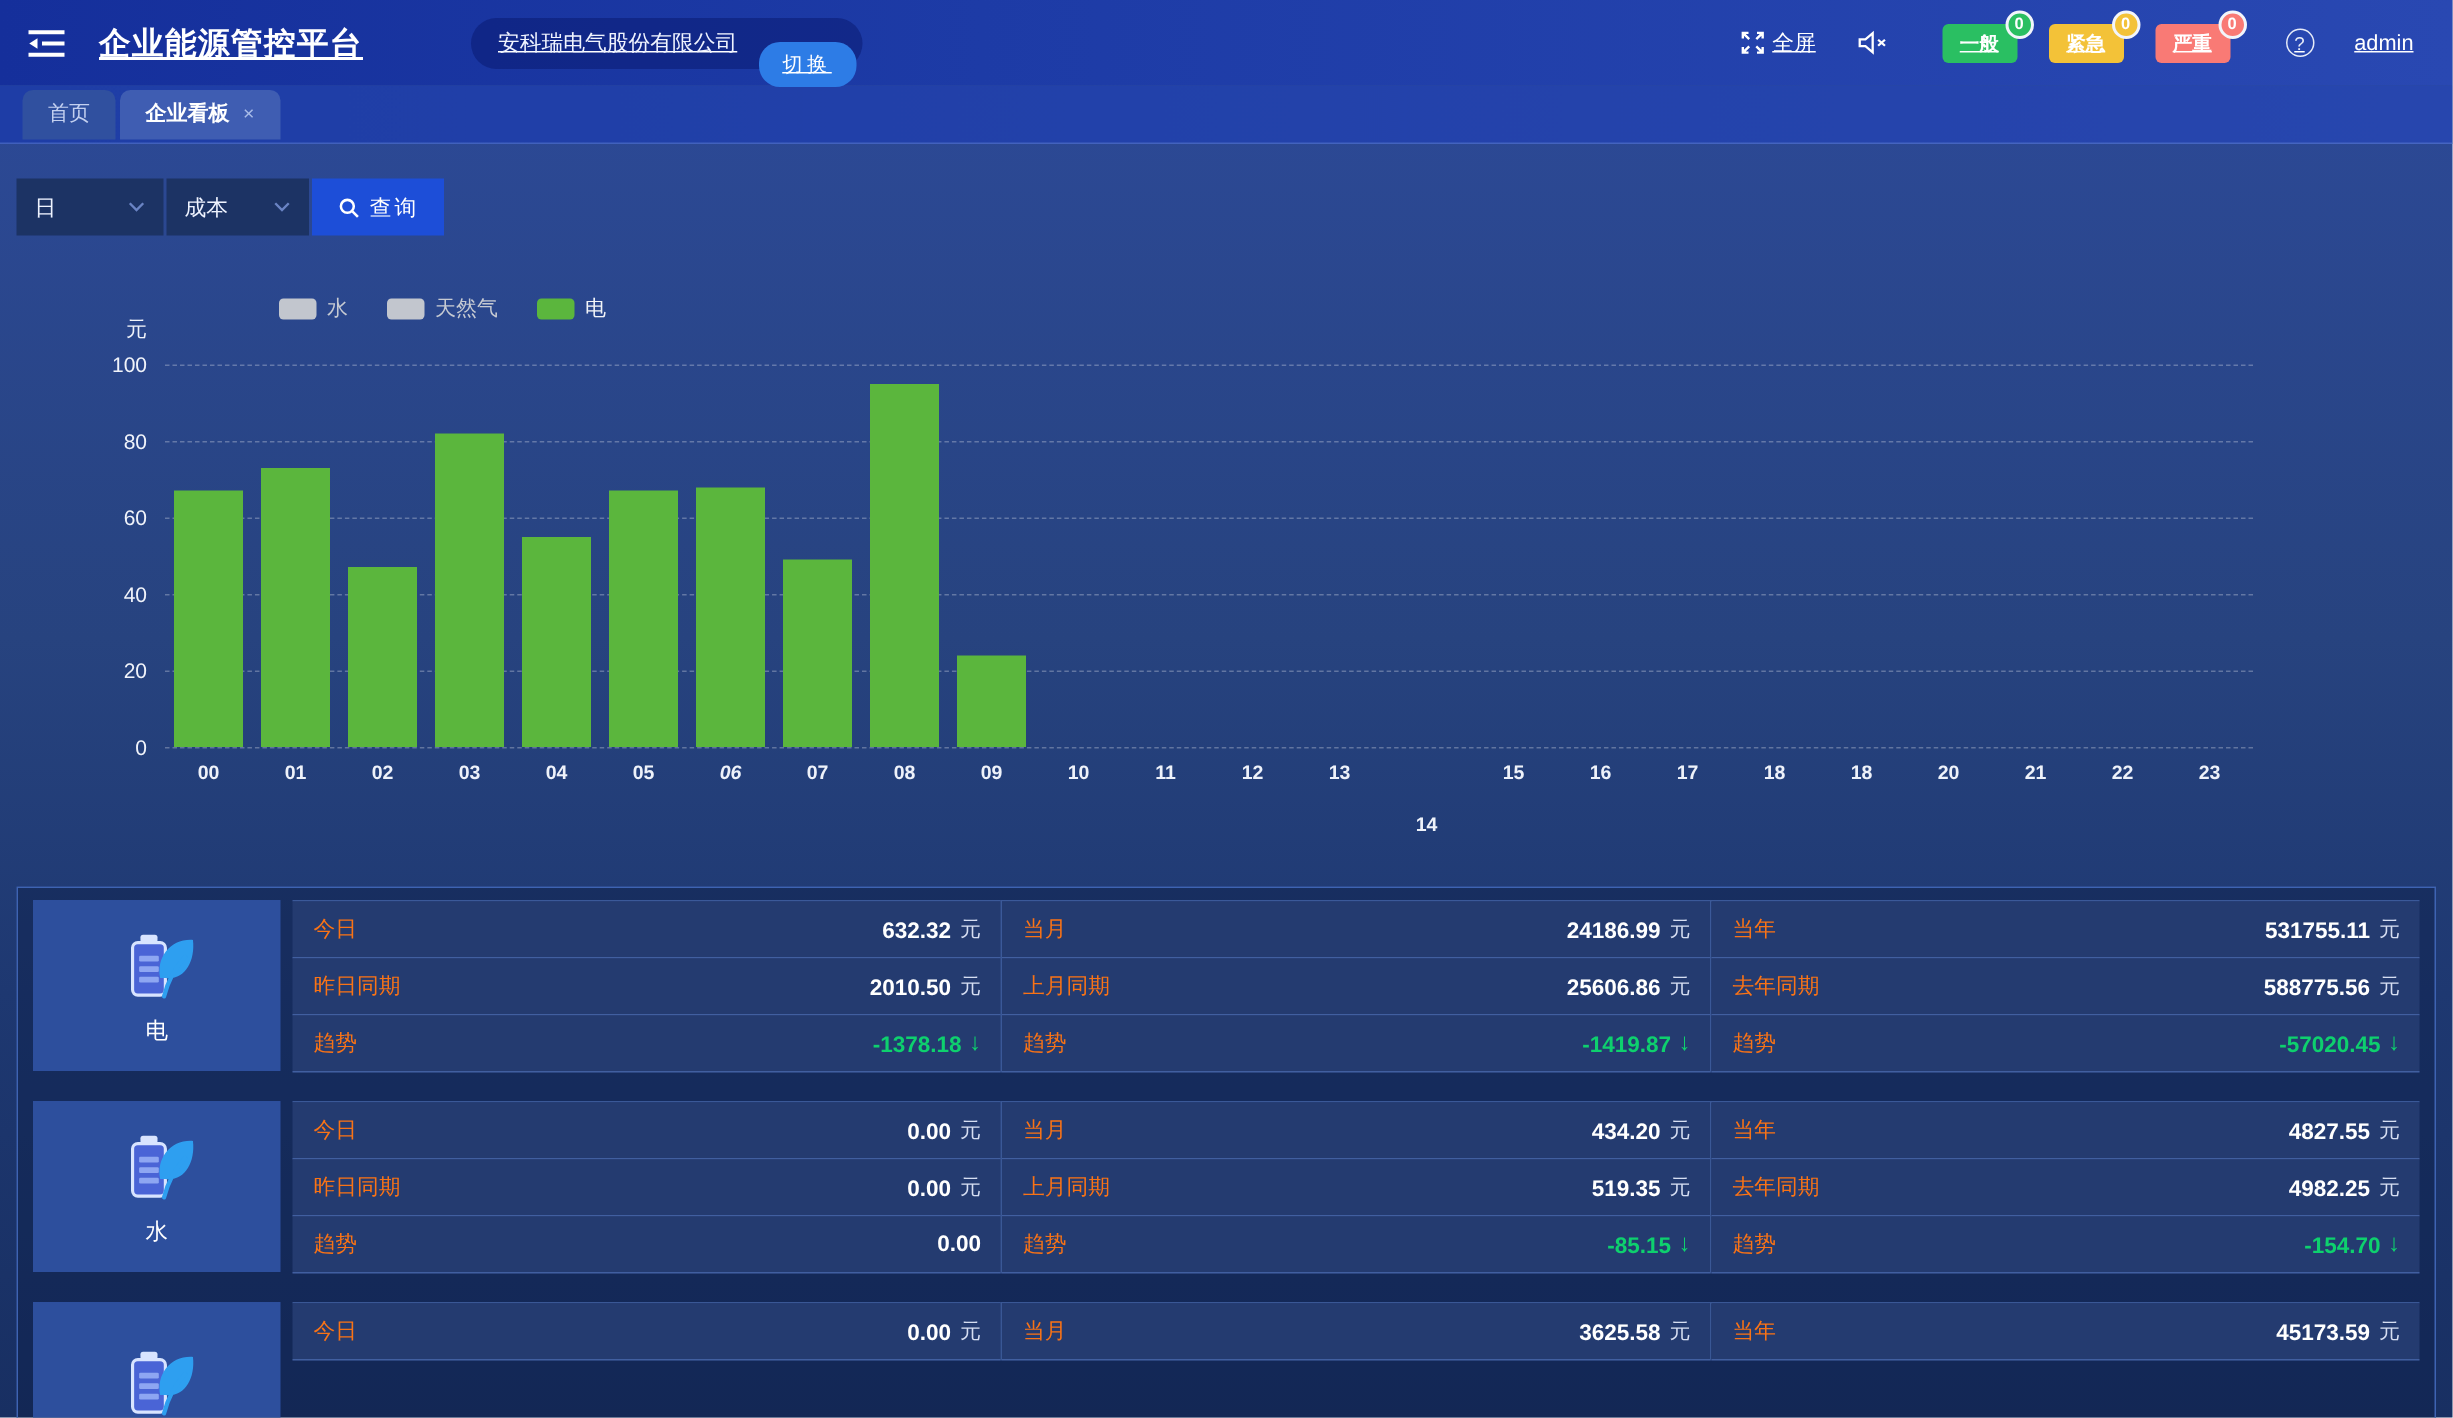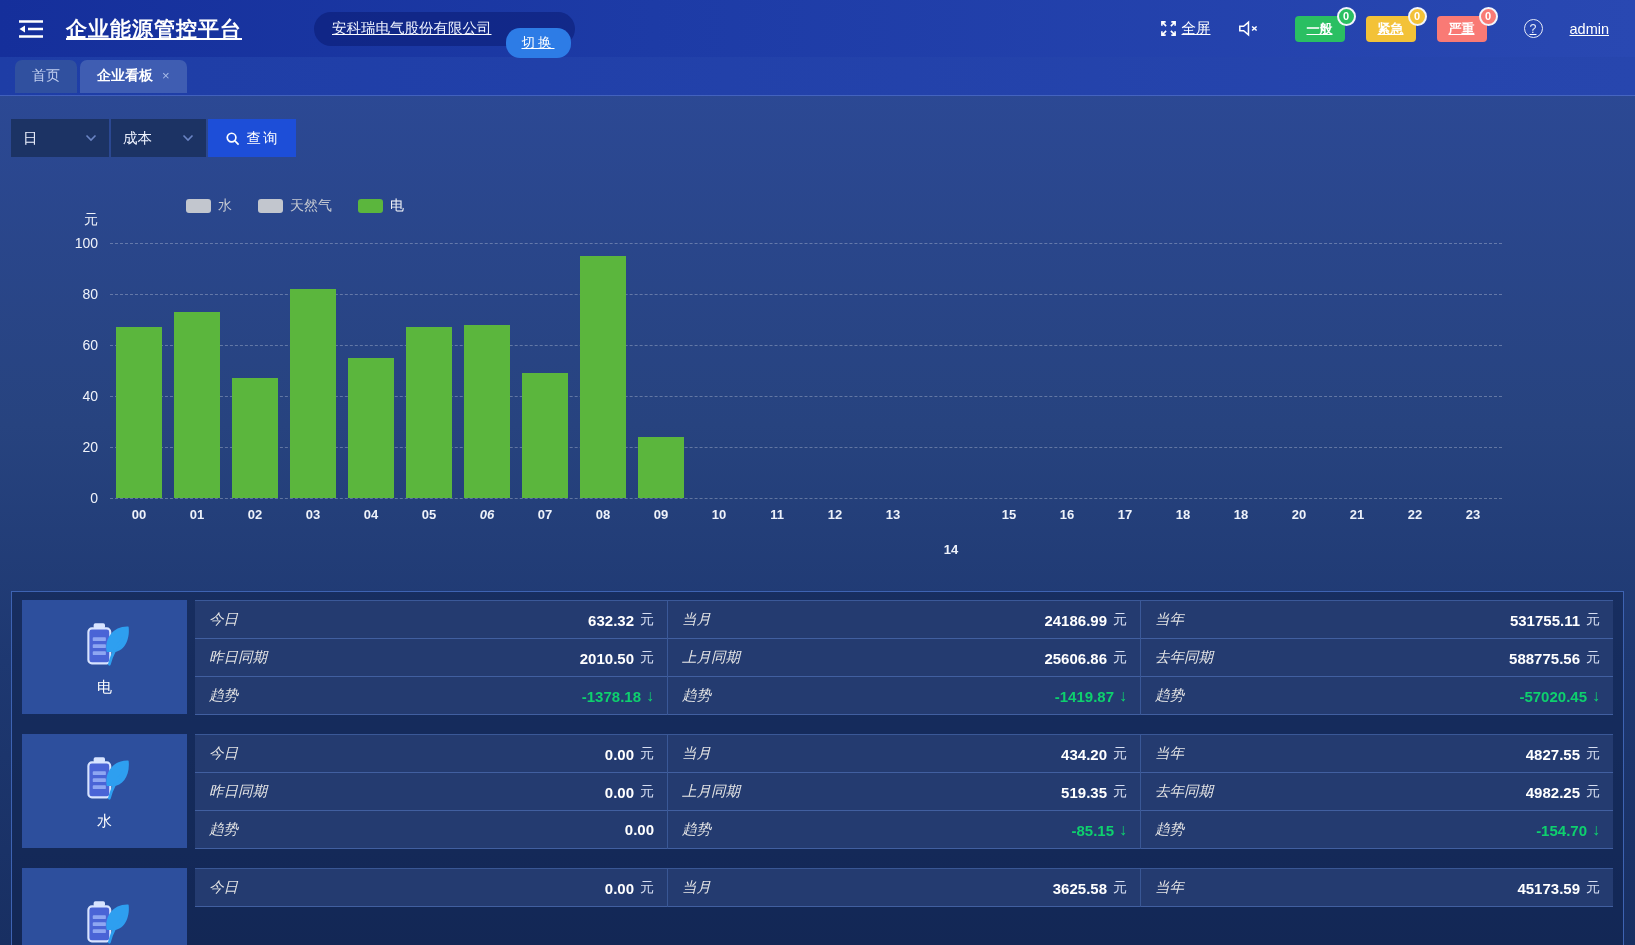--- a/index.html
+++ b/index.html
@@ -67,21 +67,21 @@
   .card { display:flex; align-items:flex-start; margin-bottom:19px; }
   .card:last-child { margin-bottom:0; }
   .tile { flex:0 0 165px; height:114px; background:#2d4f9d; margin-right:8px;
     display:flex; flex-direction:column; align-items:center; justify-content:center; gap:5px; }
   .tile-label { font-size:15px; color:#fff; }
   .cols { flex:1; display:flex; }
   .col { flex:1; border-top:1px solid rgba(90,125,200,0.55); border-left:1px solid rgba(90,125,200,0.55); }
   .col:first-child { border-left:none; }
   .mrow { height:38px; display:flex; align-items:center; justify-content:space-between;
     padding:0 13px 0 14px; background:#243b70; border-bottom:1px solid rgba(90,125,200,0.55); }
-  .mlabel { font-size:14.5px; color:#e5e5e5;font-style:italic; }
+  .mlabel { font-size:14.5px; color:#f97316; }
   .mval { font-size:15px; font-weight:bold; color:#fff; display:flex; align-items:flex-end; }
   .mval .unit { font-size:14px; font-weight:normal; color:#d6def2; margin-left:6px; }
   .mval.green { color:#0ed06e; }
   .darr { font-style:normal; font-weight:bold; margin-left:5px; font-size:16px; }
 </style>
 </head>
 <body>
 
 <div class="header">
   <span class="burger">

